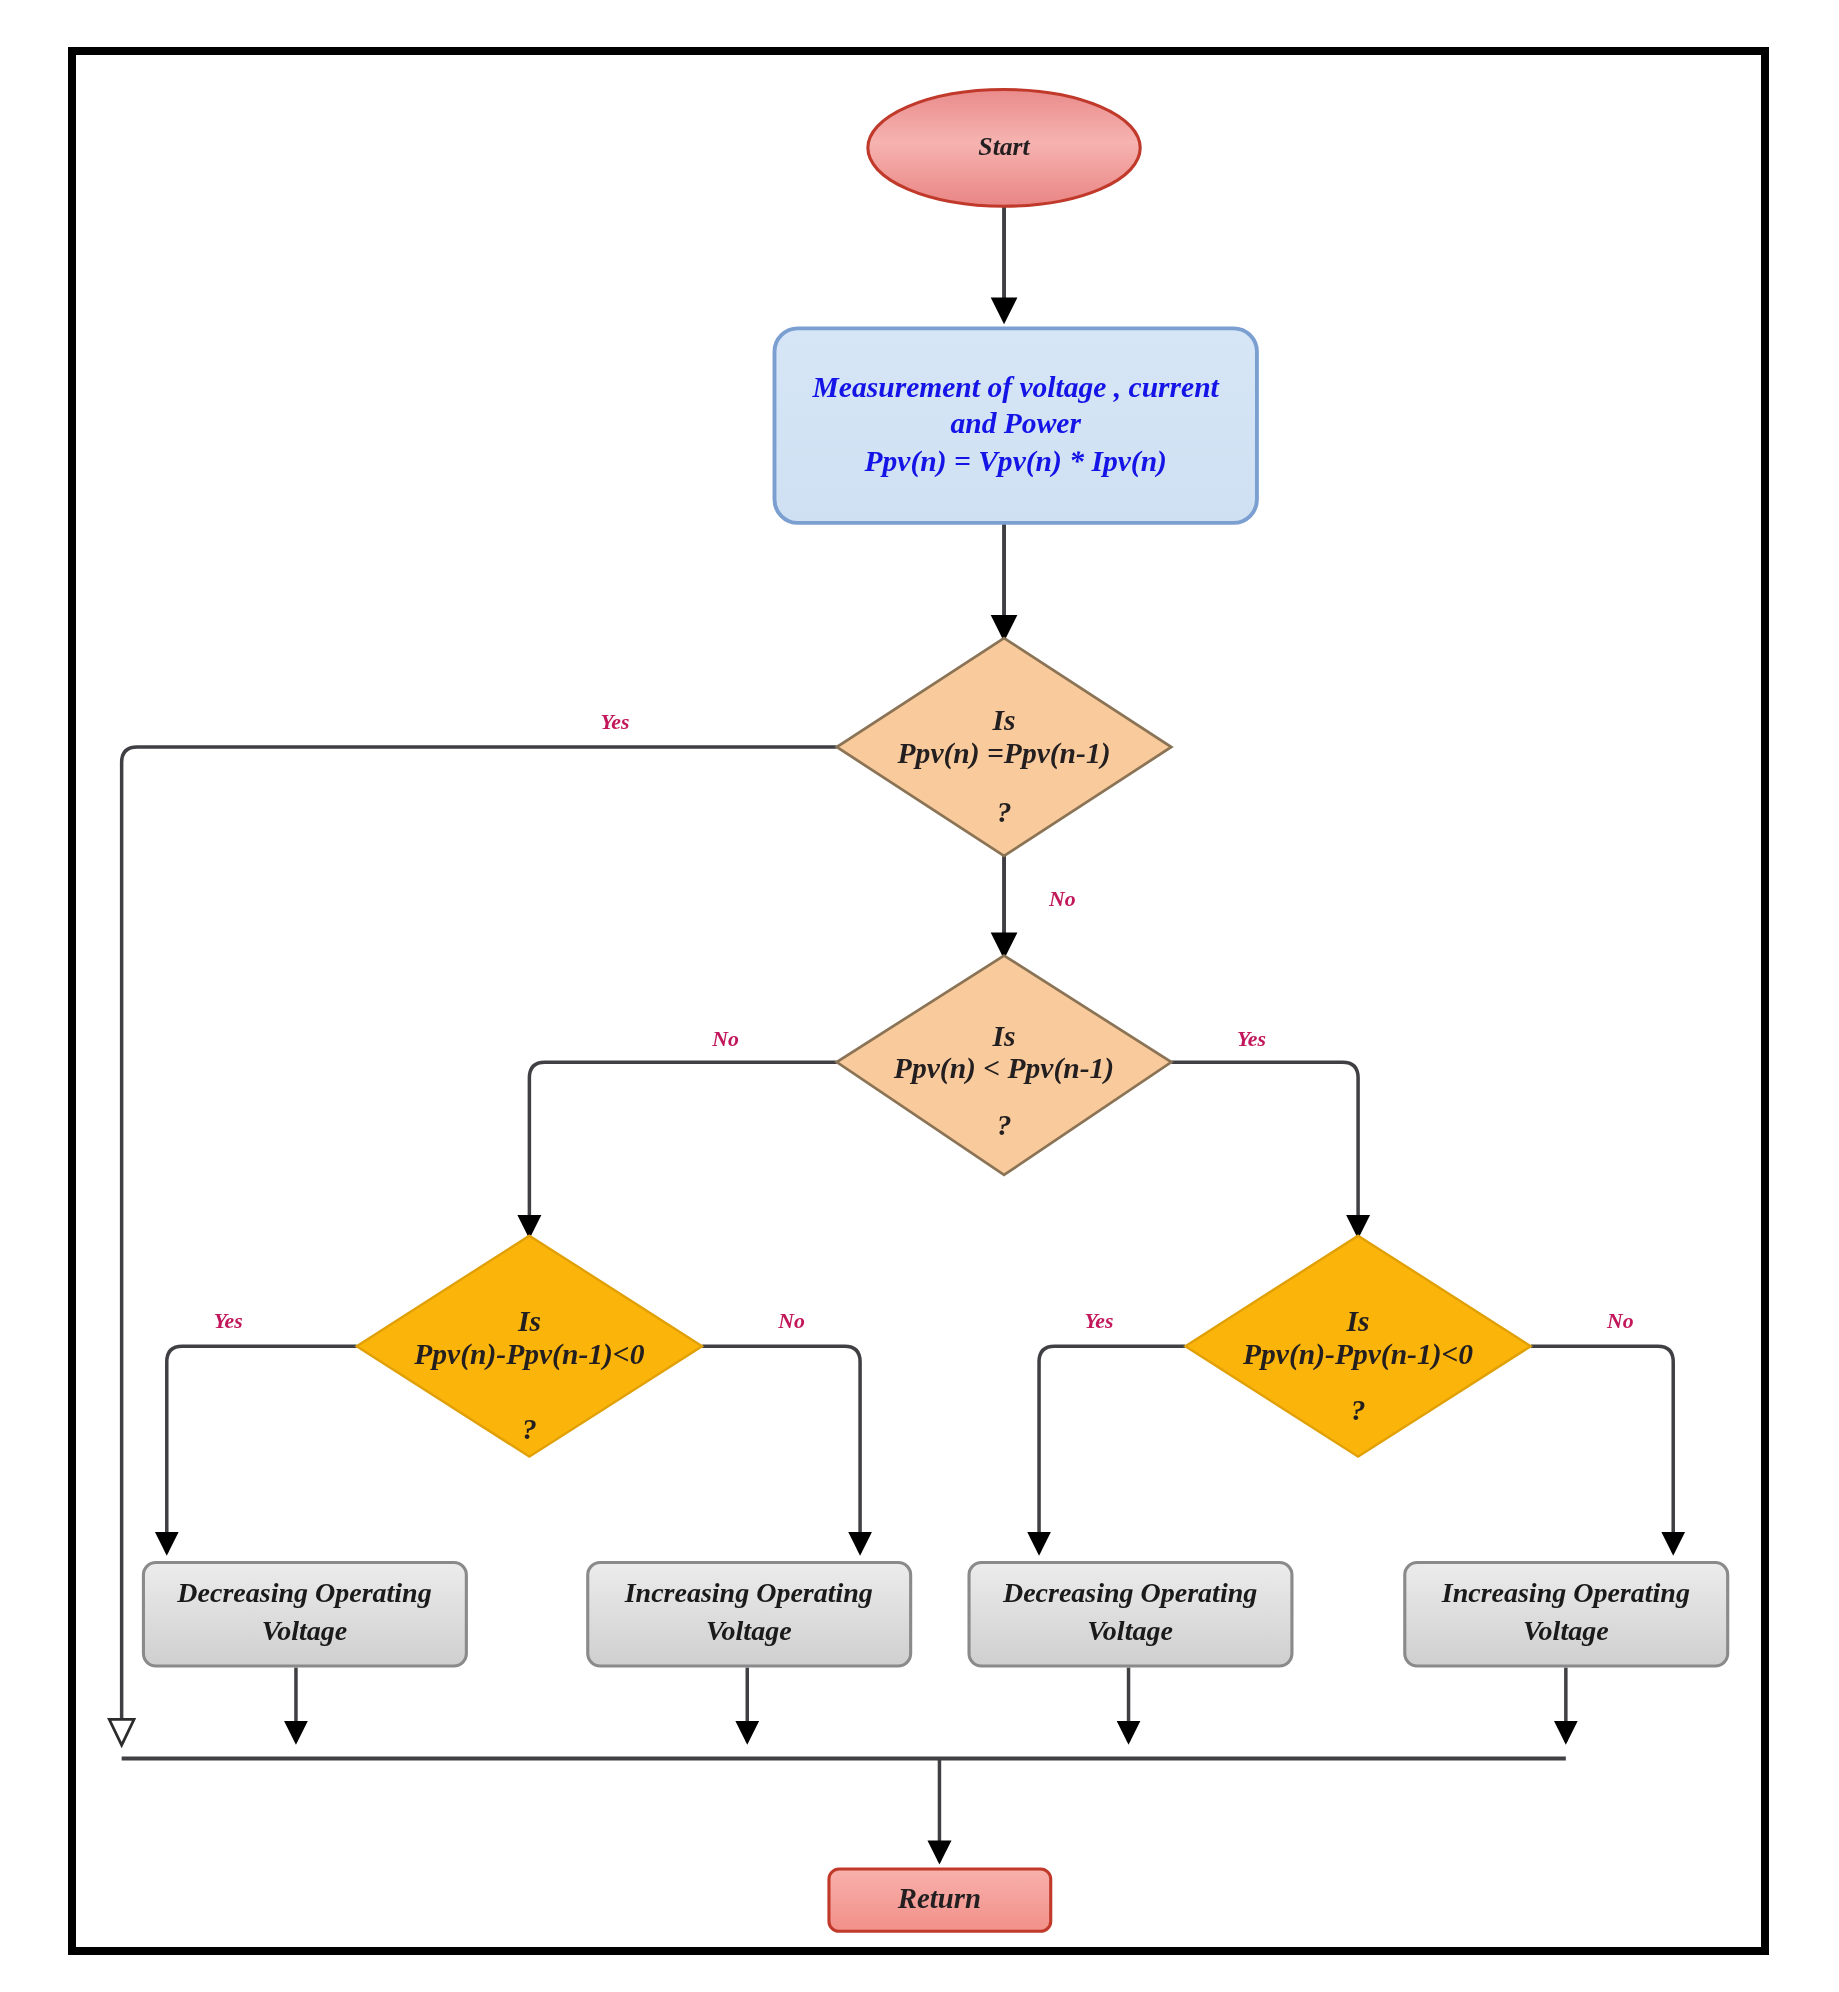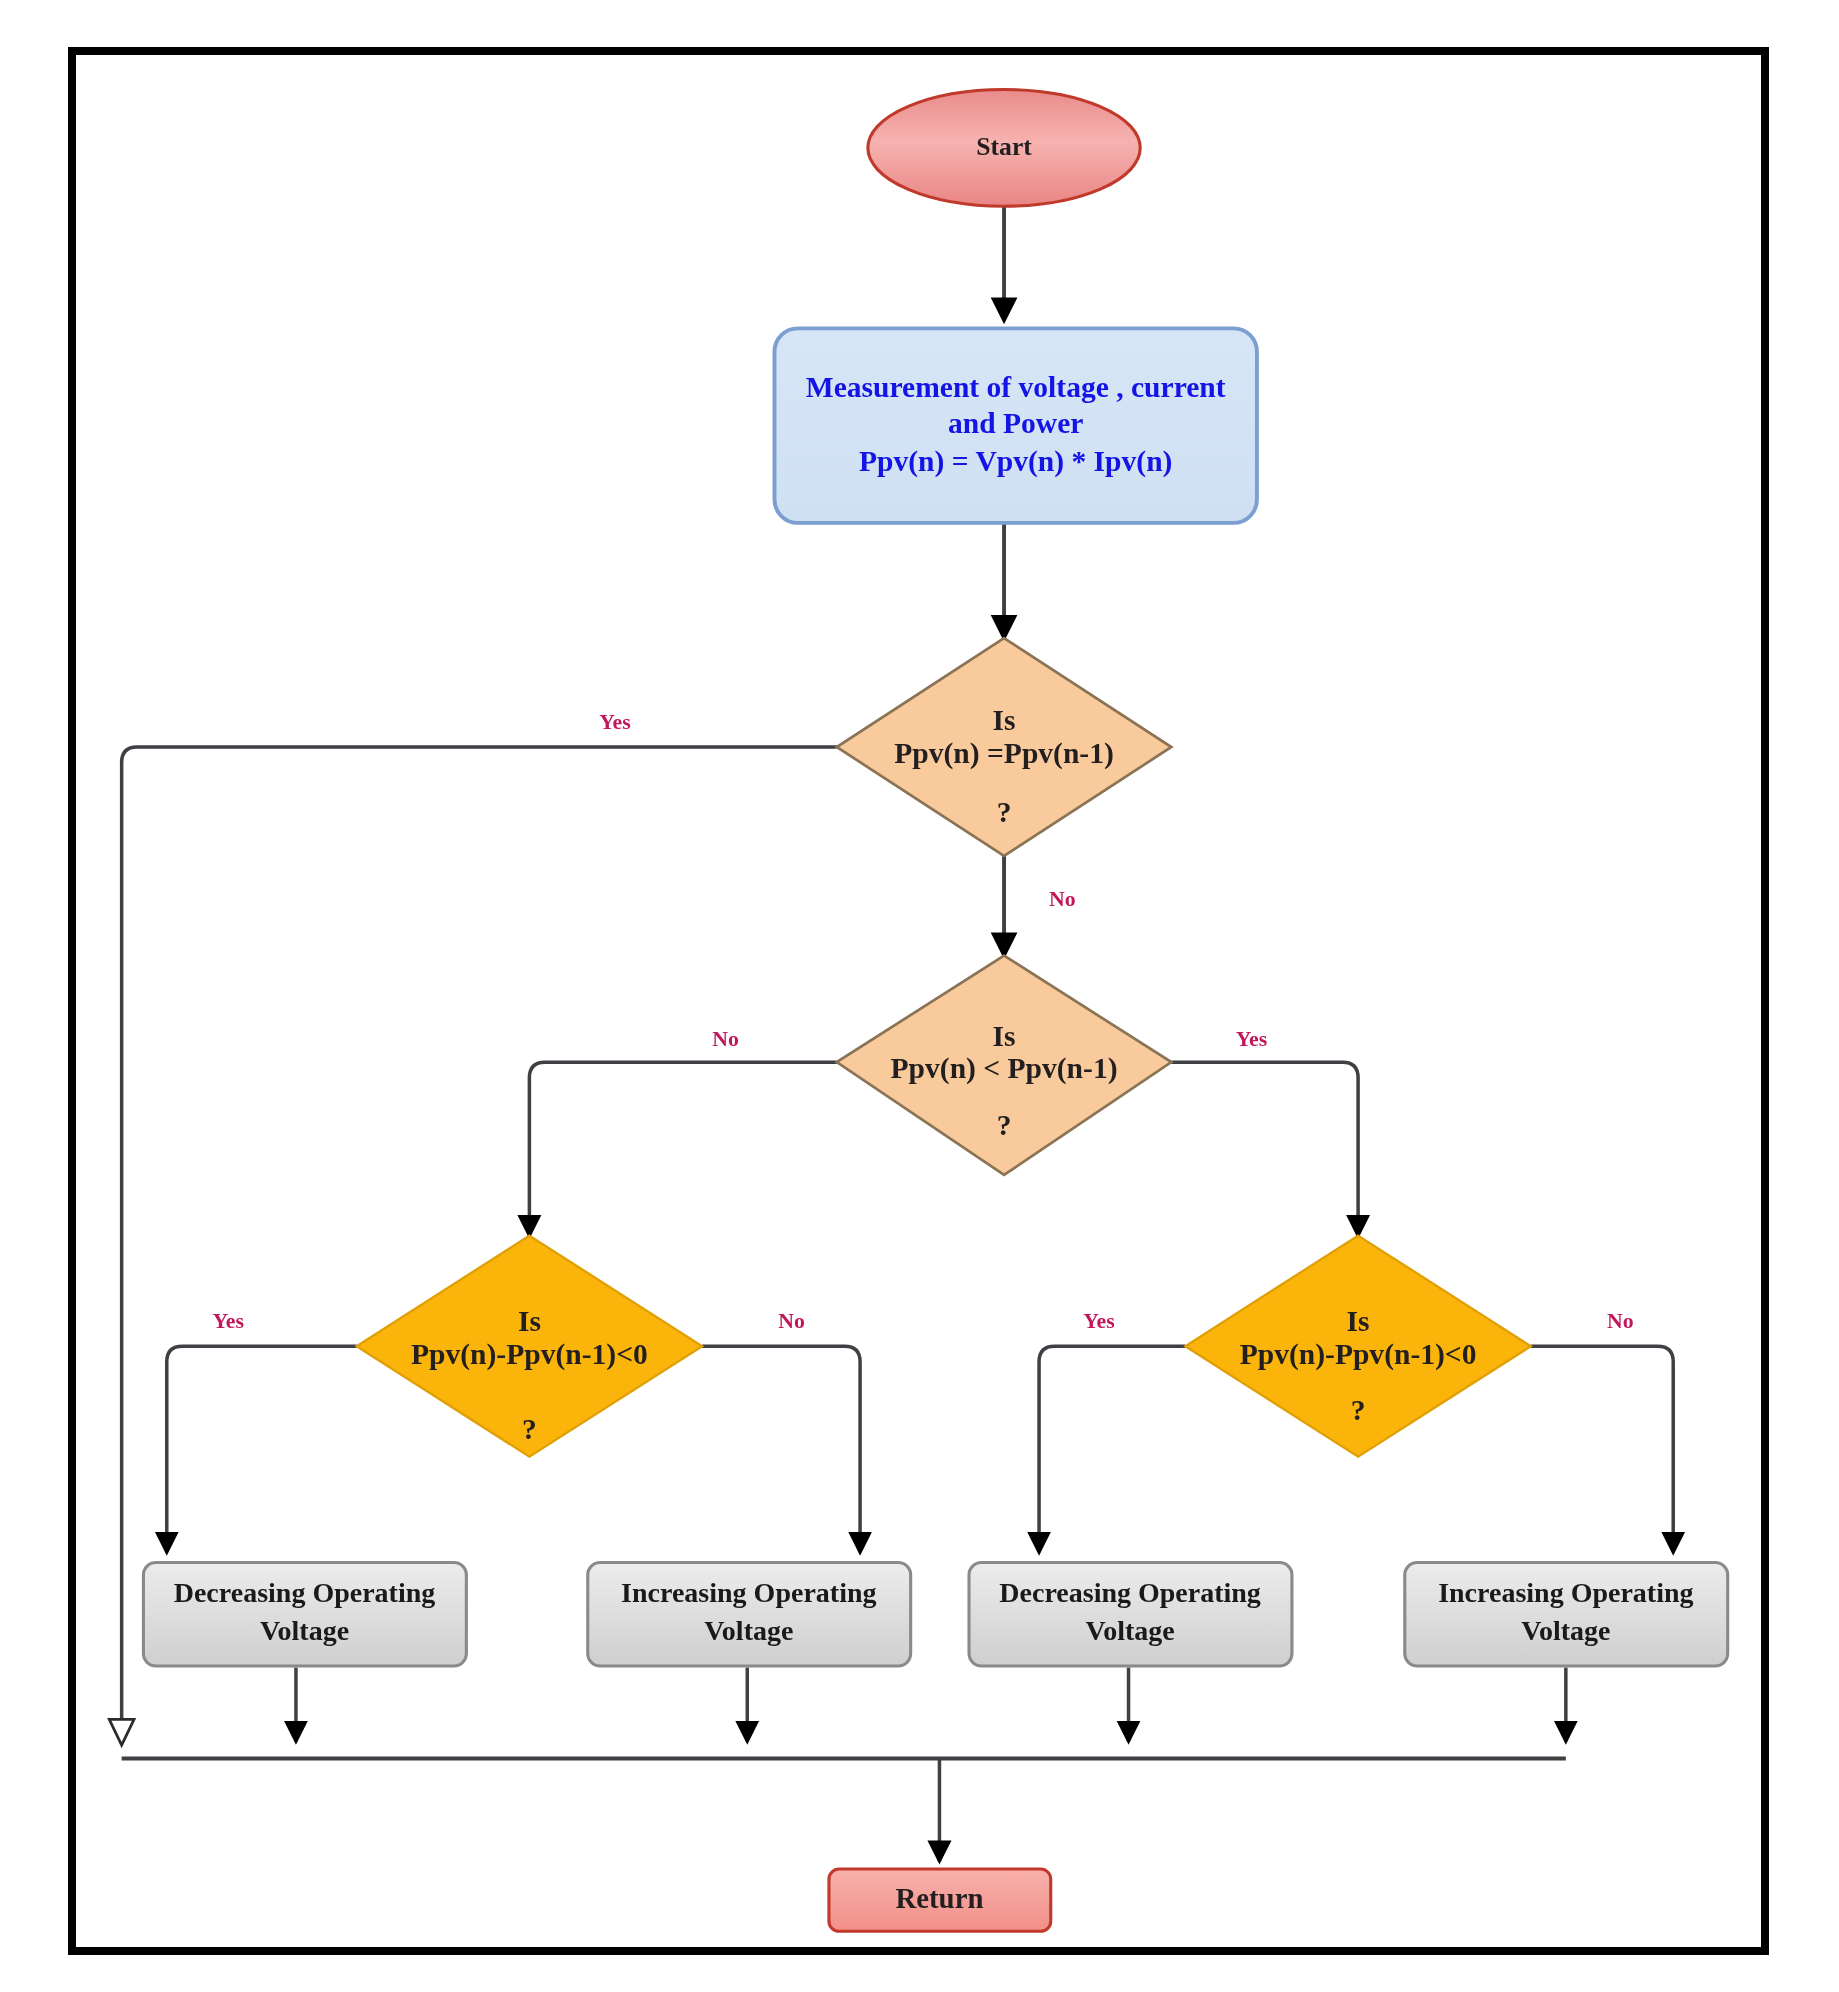--- a/index.html
+++ b/index.html
@@ -1,19 +1,19 @@
 <!DOCTYPE html>
 <html style="font-size:12.5px"><head>
 <meta charset="utf-8">
 <title>MPPT Flowchart</title>
 <style>
   html,body{margin:0;padding:0;background:#ffffff;}
   body{width:1840px;height:1992px;overflow:hidden;
        font-family:"Liberation Serif", serif;}
-  #stage{position:relative;width:1840px;height:1992px;background:#ffffff;}
+  #stage{position:relative;width:1840px;height:1992px;background:#ffffff;font-style:italic;}
   #frame{position:absolute;left:68px;top:47px;width:1701px;height:1908px;
          border:8.6px solid #000000;box-sizing:border-box;background:#ffffff;}
   svg#chart{position:absolute;left:0;top:0;width:1840px;height:1992px;}
   .nodetext{font-family:"Liberation Serif", serif;font-weight:bold;
             text-anchor:middle;dominant-baseline:middle;}
   .t-start{font-size:33px;fill:#231f20;}
   .t-meas{font-size:38px;fill:#1414e6;}
   .t-dia{font-size:38px;fill:#231f20;}
   .t-q{font-size:38px;fill:#231f20;}
   .t-act{font-size:36px;fill:#1a1a1a;}

